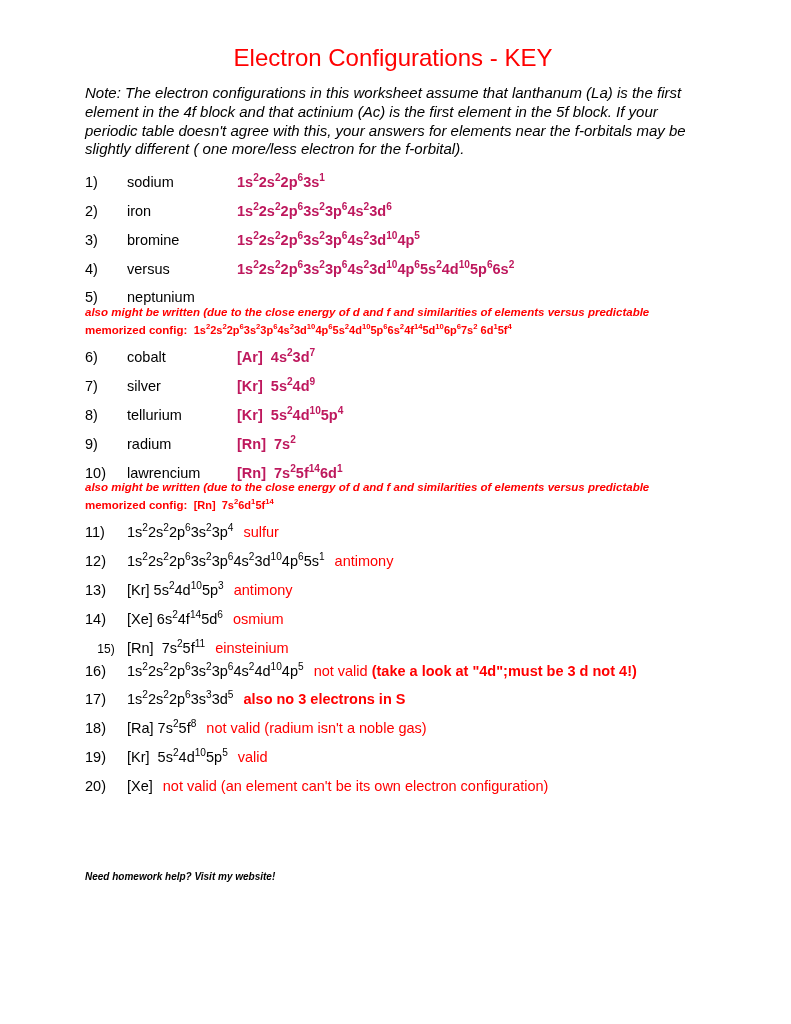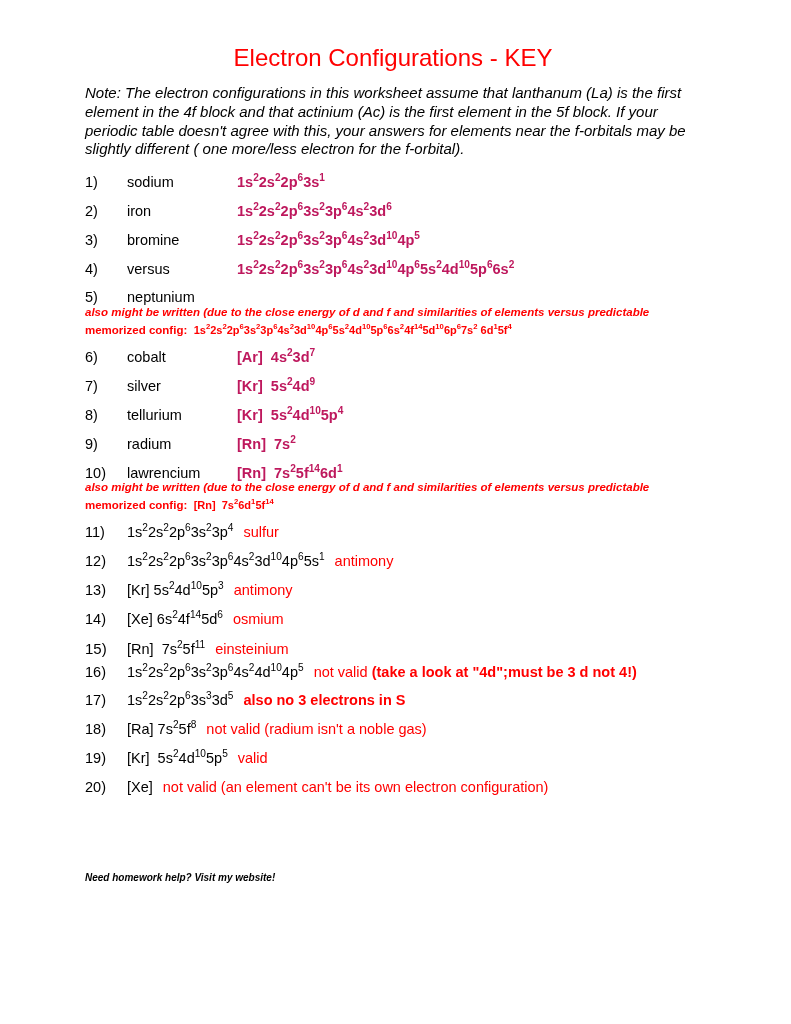--- a/index.html
+++ b/index.html
@@ -53,21 +53,21 @@
       margin: 2px 0 12px 0;
     }
     .memoline .memoans { font-size: 11px; }
     .footer {
       font-style: italic;
       font-weight: bold;
       font-size: 10px;
       margin-top: 75px;
     }
     .smallnote { font-size: 11.5px; font-weight: bold; color: #ff0000; }
-    .row15 .num { font-size: 15px; }
+    .row15 .num { font-size: 12px; text-align: center; }
     .row15cfg { font-size: 14.5px; text-align: center; }
   </style>
 </head>
 <body>
 
 <h1>Electron Configurations - KEY</h1>
 
 <p class="note">Note:  The electron configurations in this worksheet assume that lanthanum (La) is the first element in the 4f block and that actinium (Ac) is the first element in the 5f block.  If your periodic table doesn't agree with this, your answers for elements near the f-orbitals may be slightly different ( one more/less electron for the  f-orbital).</p>
 
 <div class="row">

